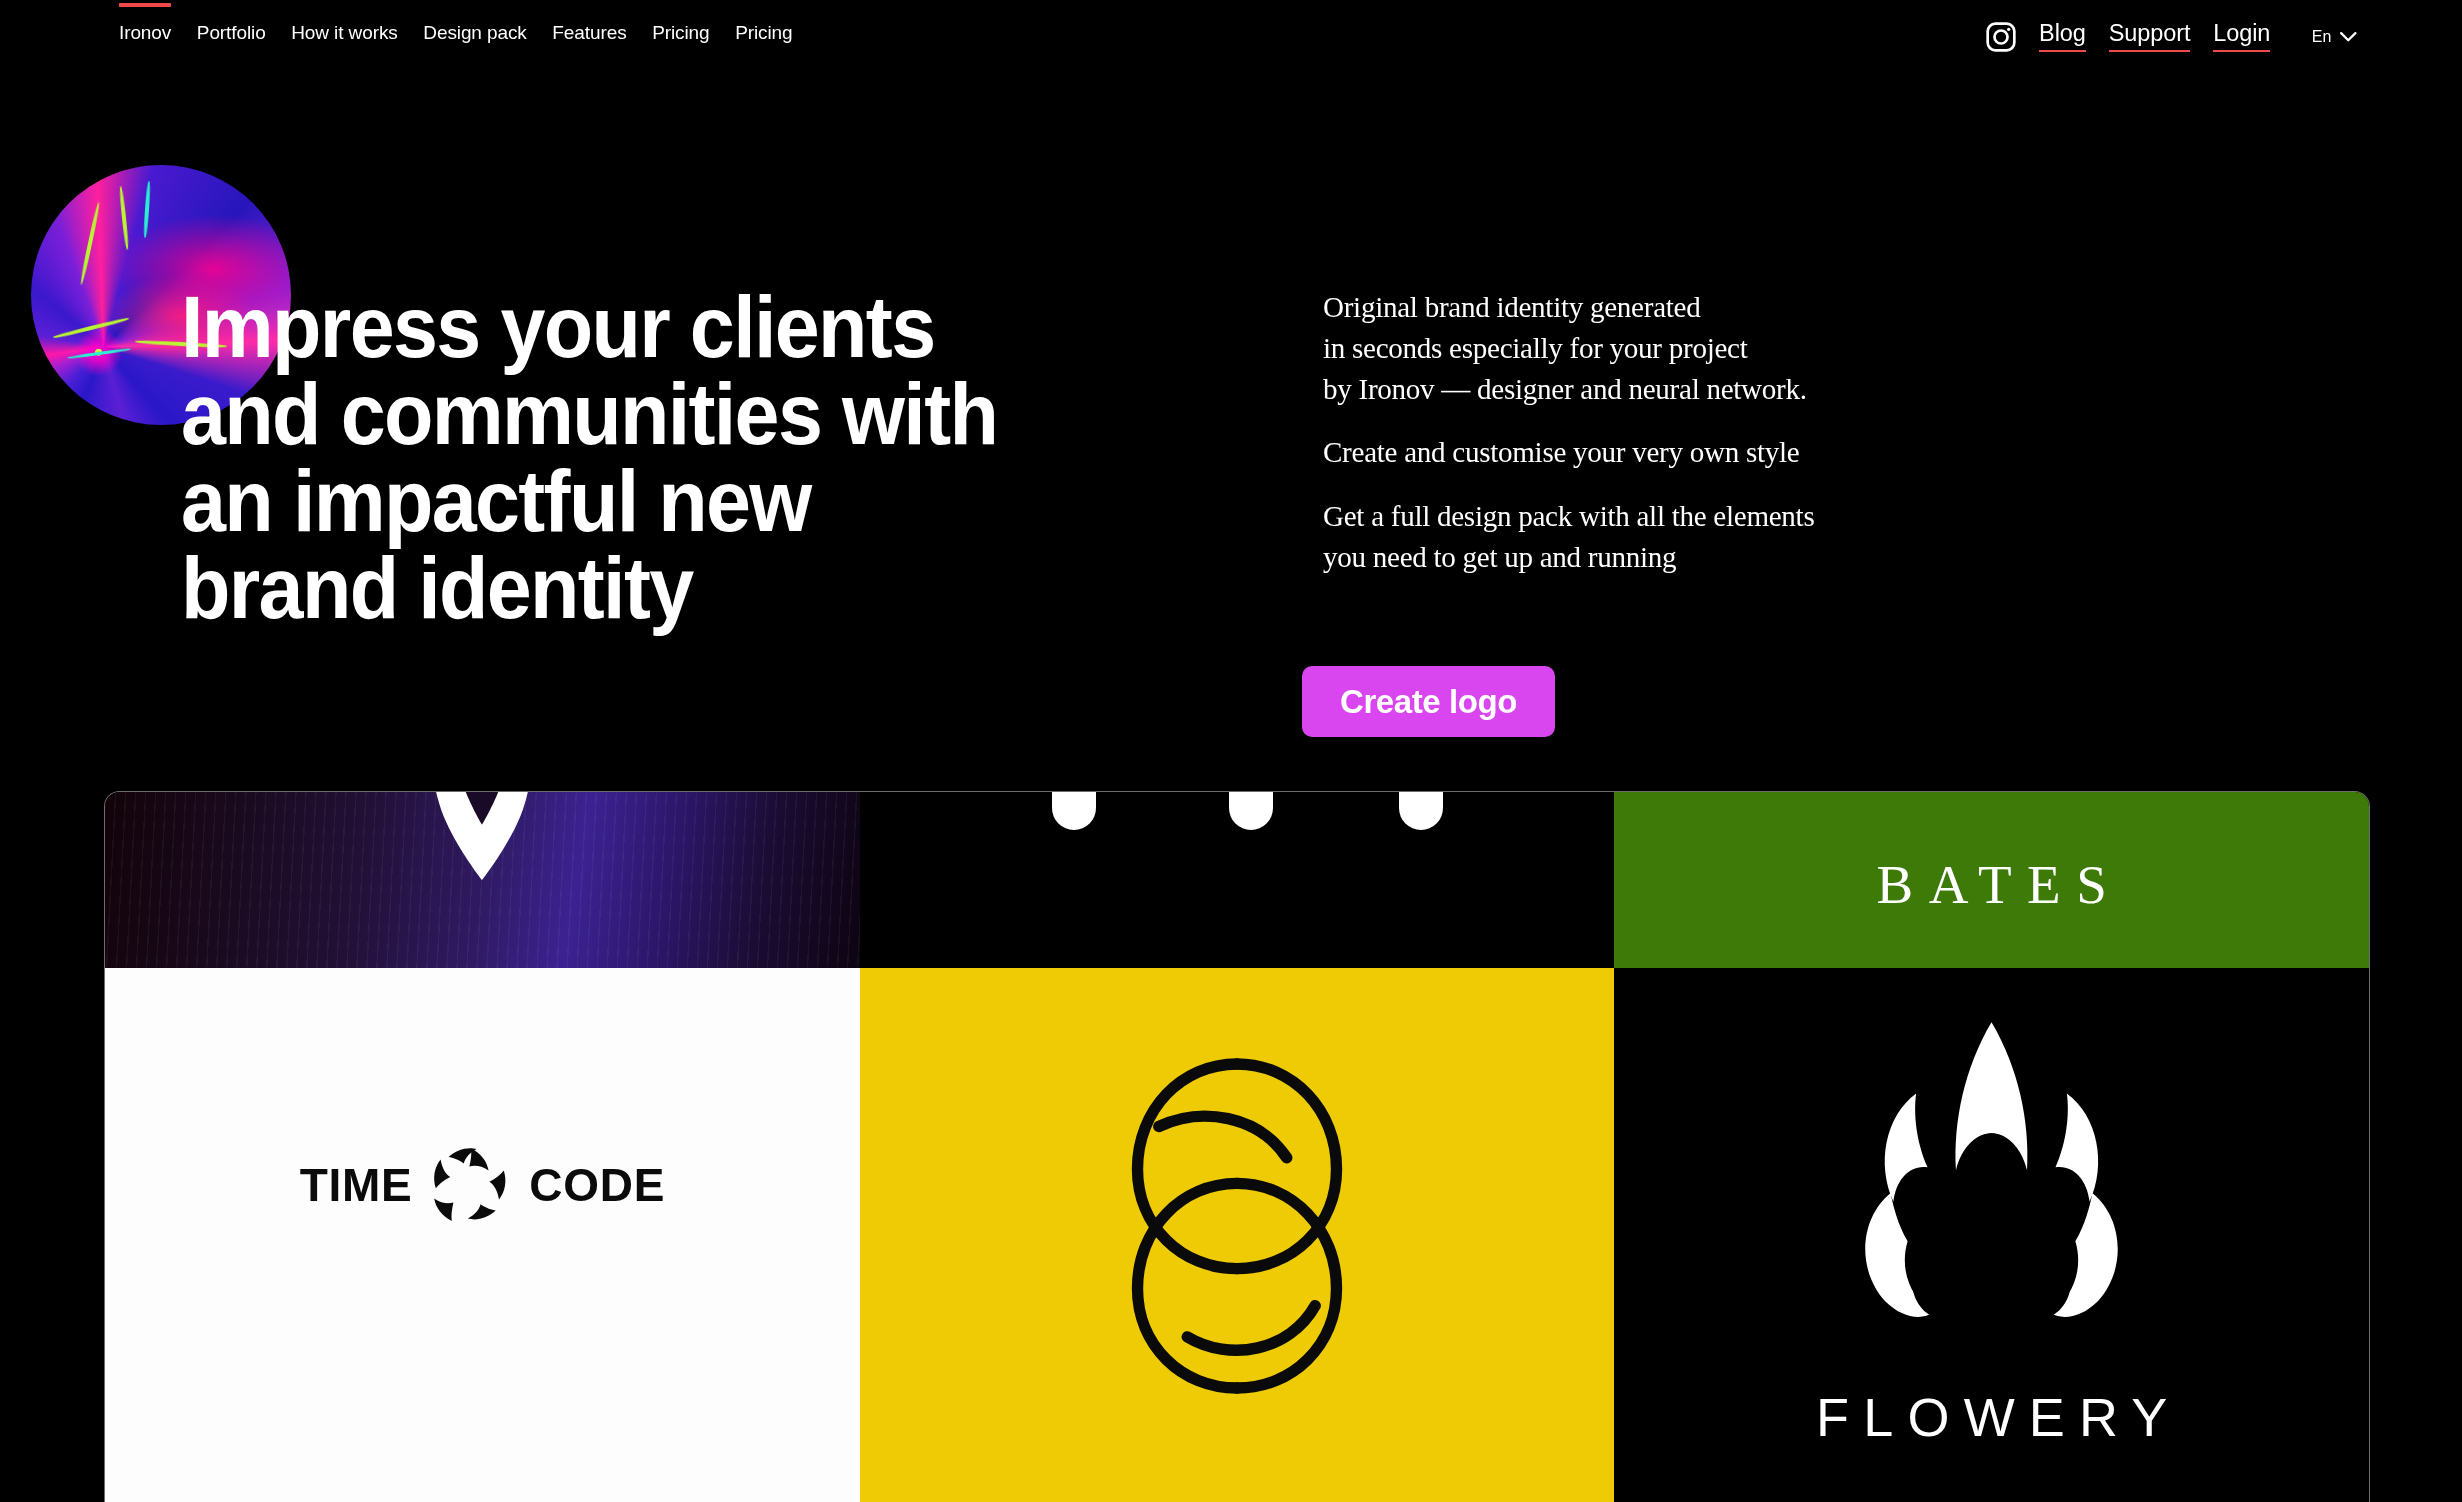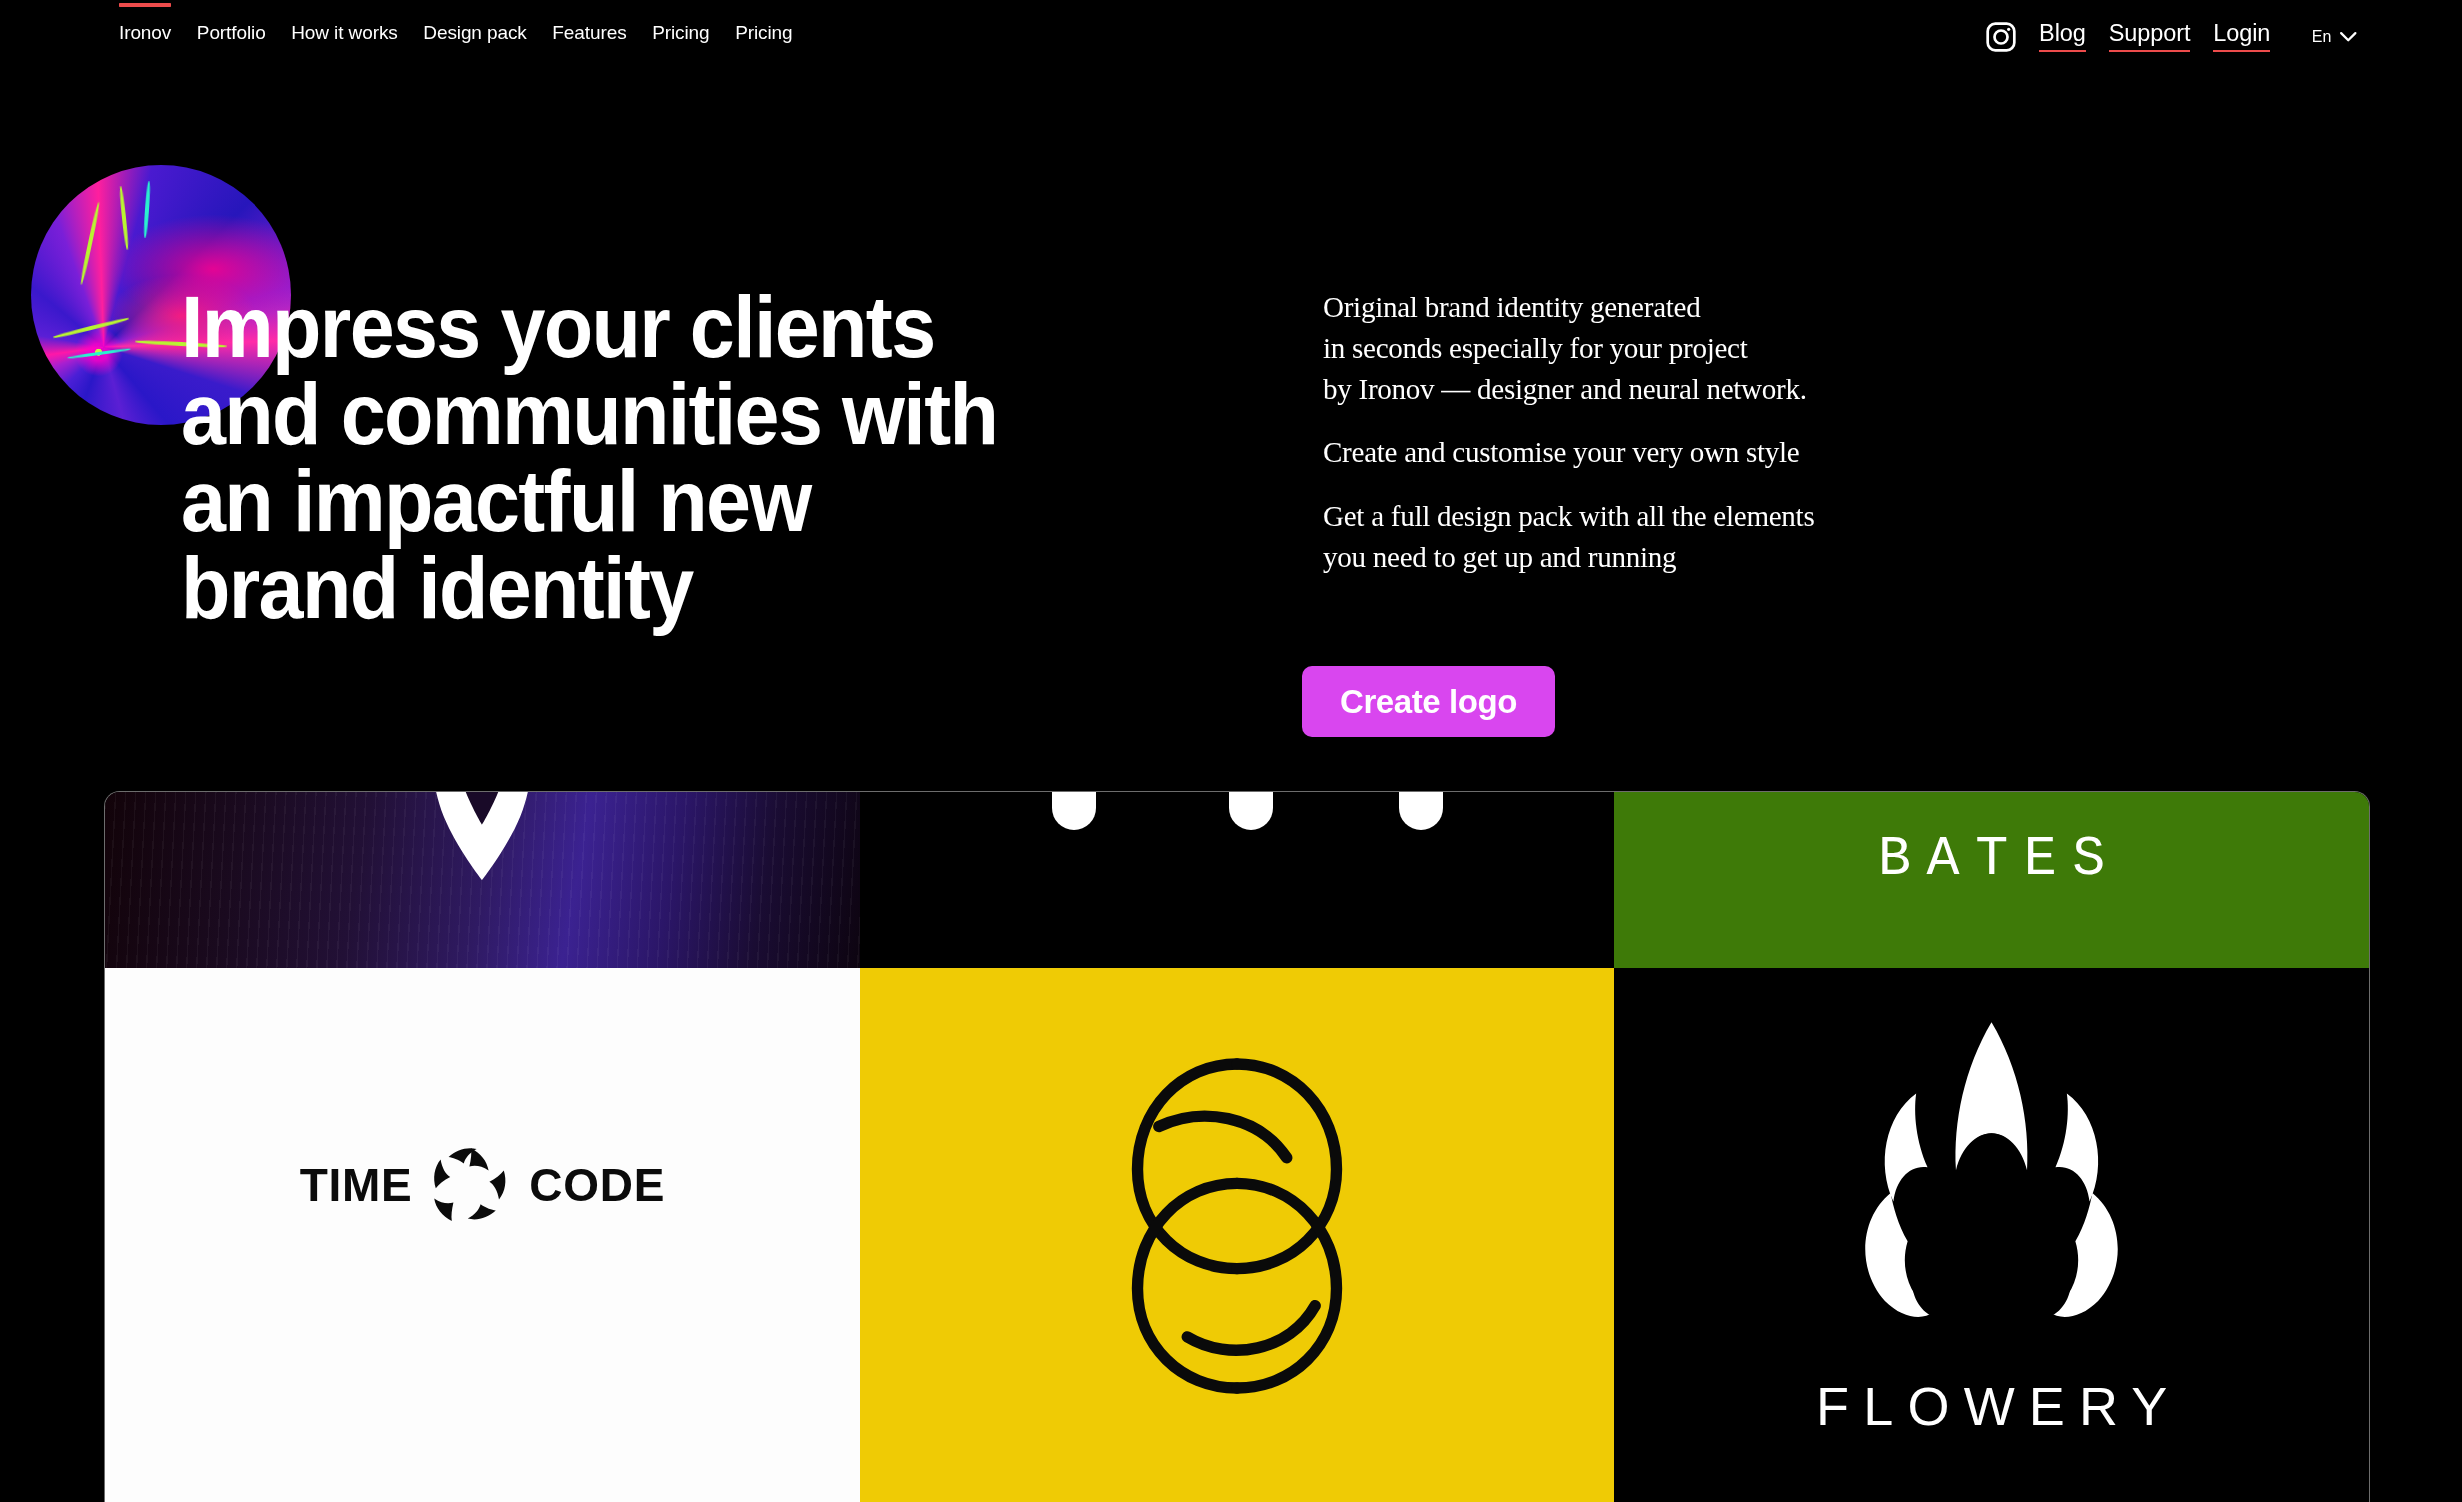--- a/index.html
+++ b/index.html
@@ -113,37 +113,37 @@
 
   .c-dots{ background:#000; }
   .dot-shape{
     position:absolute; top:-30px; width:44px; height:68px;
     background:#fff; border-radius:0 0 24px 24px;
   }
 
   .c-bates{ background:#3E7A08; display:flex; align-items:flex-start; justify-content:center; }
   .bates-txt{
     color:#fff; font-size:55px; font-weight:400; letter-spacing:15.6px;
-    margin-top:36px; padding-left:15.6px;
-    font-family:Liberation Mono, monospace;
+    margin-top:61px; padding-left:15.6px;
+    font-family:Liberation Serif, serif;
   }
 
   
   .c-time{ background:#fdfdfd; display:flex; align-items:center; justify-content:center; }
   .time-wrap{ display:flex; align-items:center; gap:18.5px; transform:translateY(-51px); }
   .time-txt{ color:#0b0b0b; font-size:46px; font-weight:700; letter-spacing:0.7px; }
 
   .c-yellow{ background:#EFCB05; display:flex; align-items:center; justify-content:center; }
   .c-yellow svg{ transform:translateY(-10px); }
 
   .c-flowery{ background:#000; display:flex; flex-direction:column; align-items:center; justify-content:flex-start; }
   .flower-svg{ margin-top:43px; }
   .flowery-txt{
     color:#fff; font-size:54px; font-weight:400; letter-spacing:14.2px;
-    margin-top:30px; padding-left:14.2px;
+    margin-top:41px; padding-left:14.2px;
   }
 </style>
 </head>
 <body>
 
 <div class="nav">
 
   <div class="nav-left">
     <div class="nav-item brand">Ironov</div>
     <div class="nav-item">Portfolio</div>

